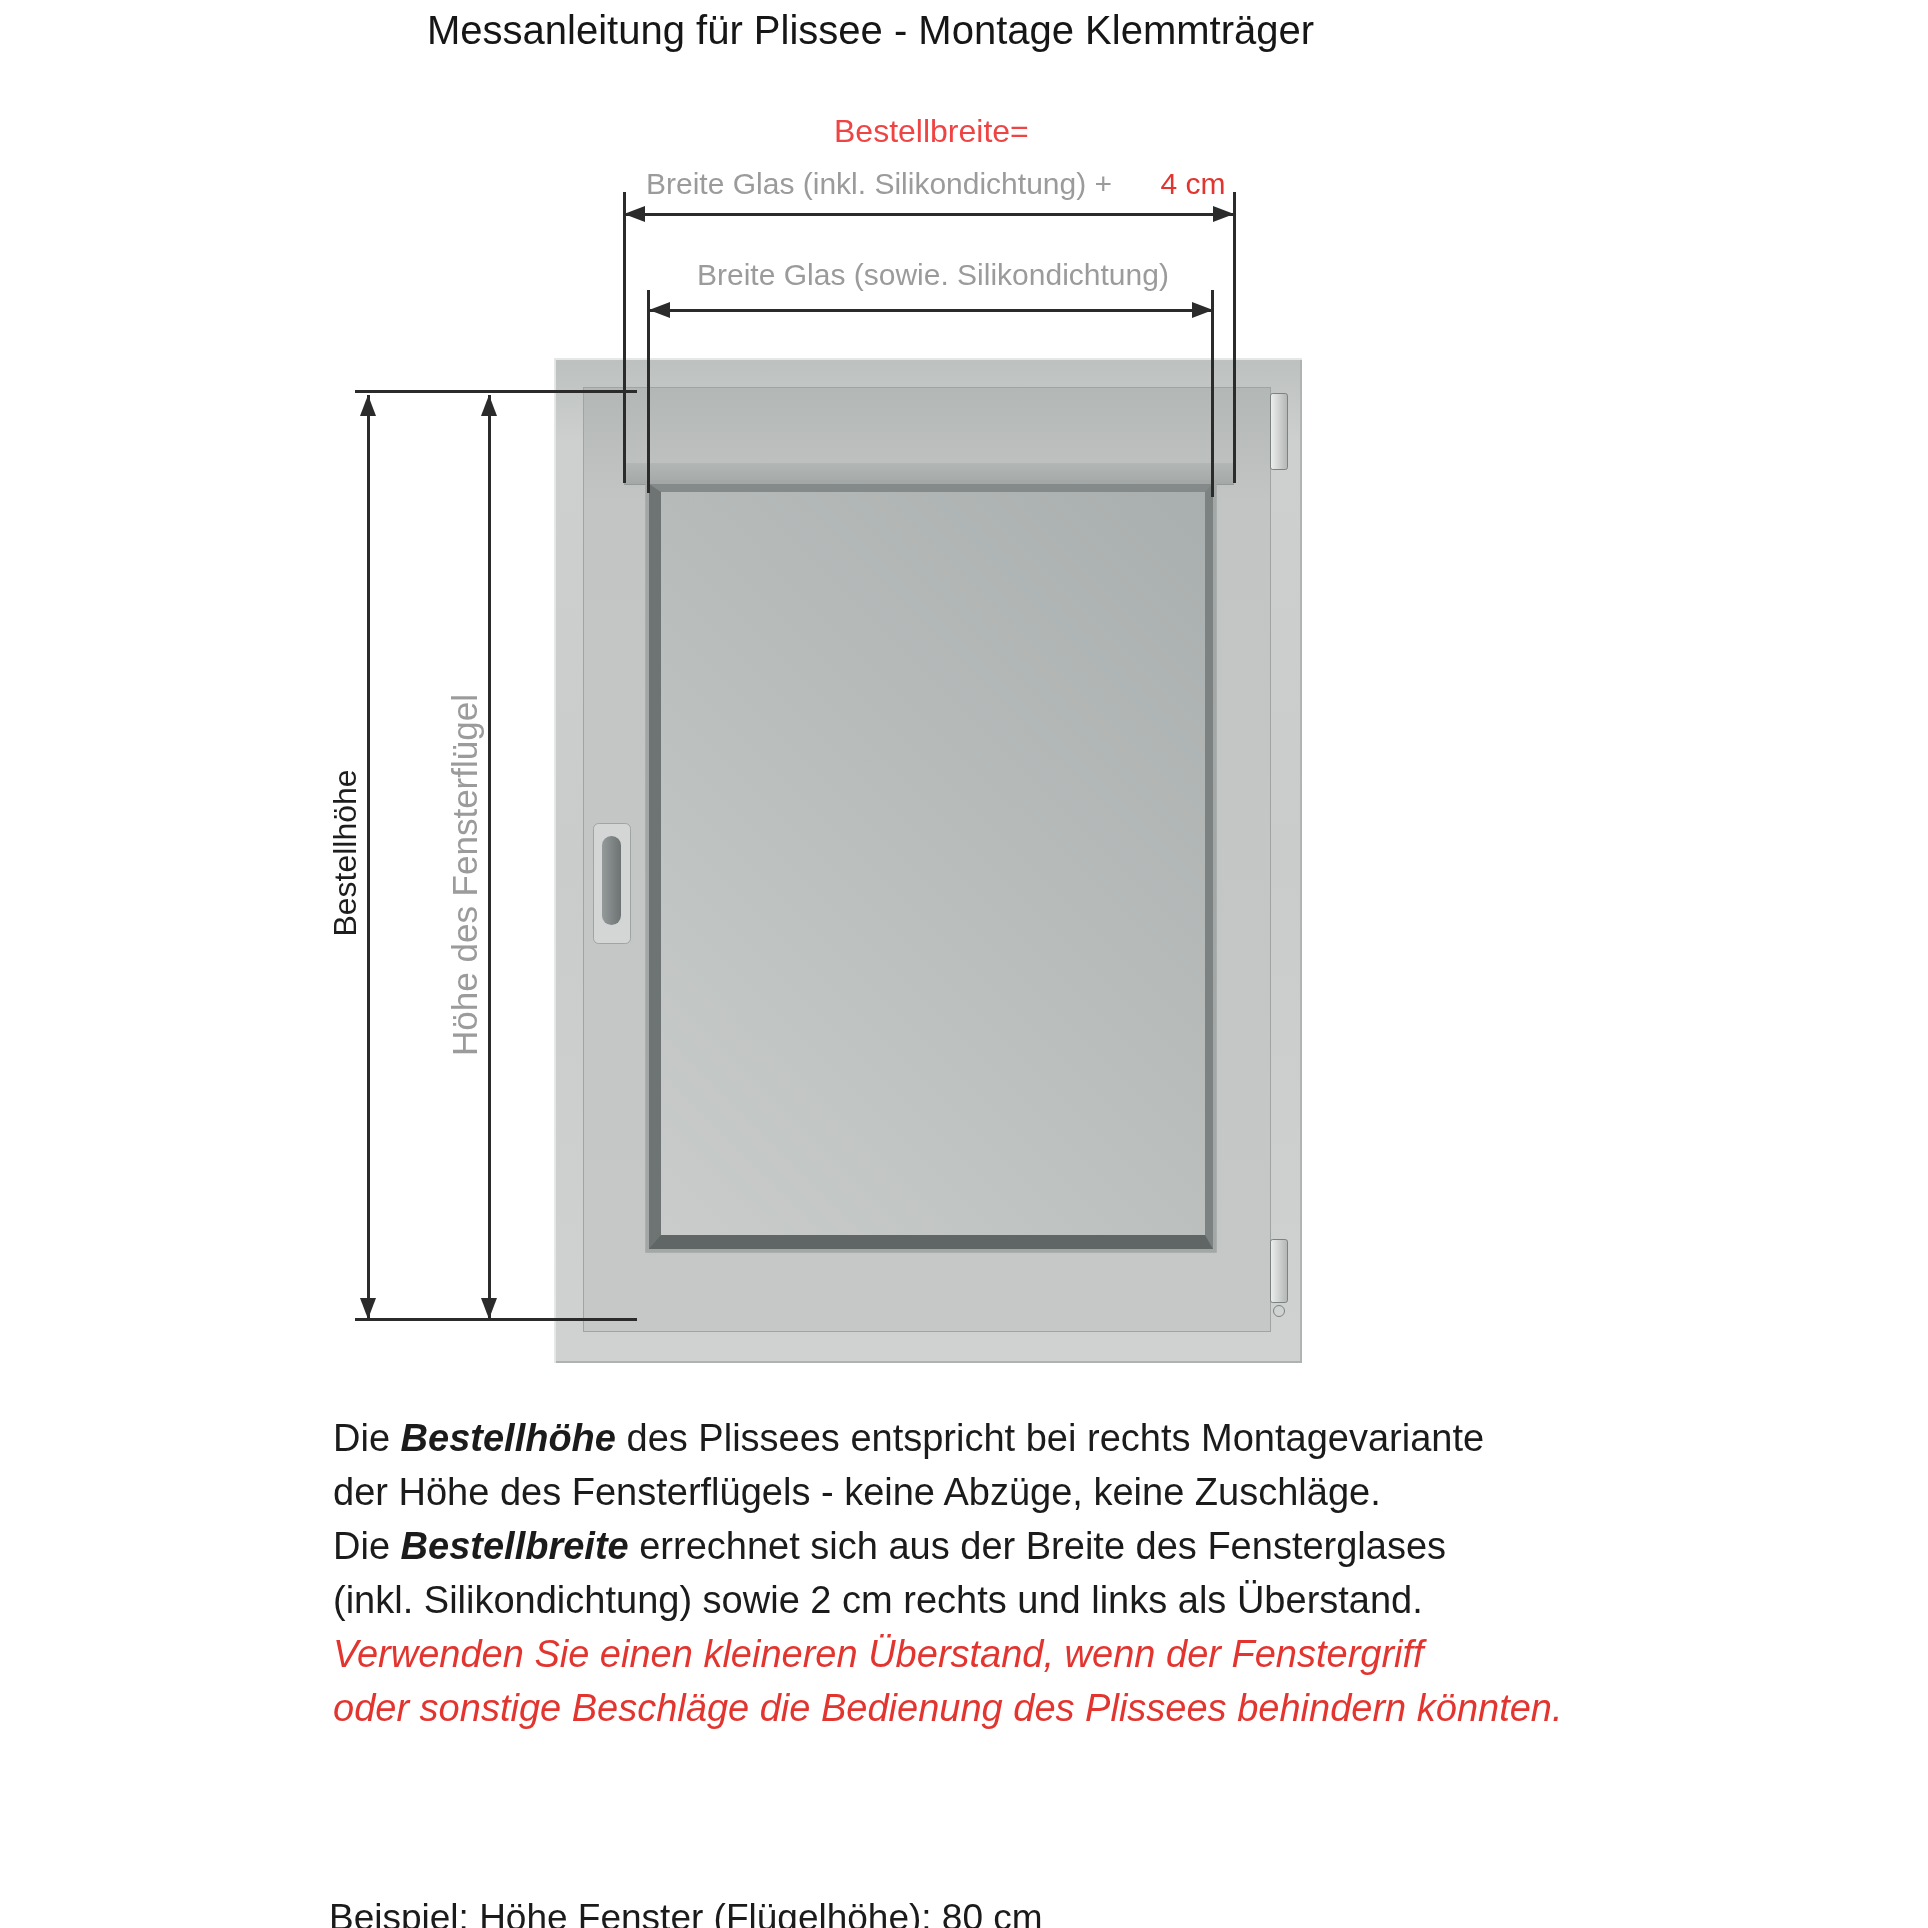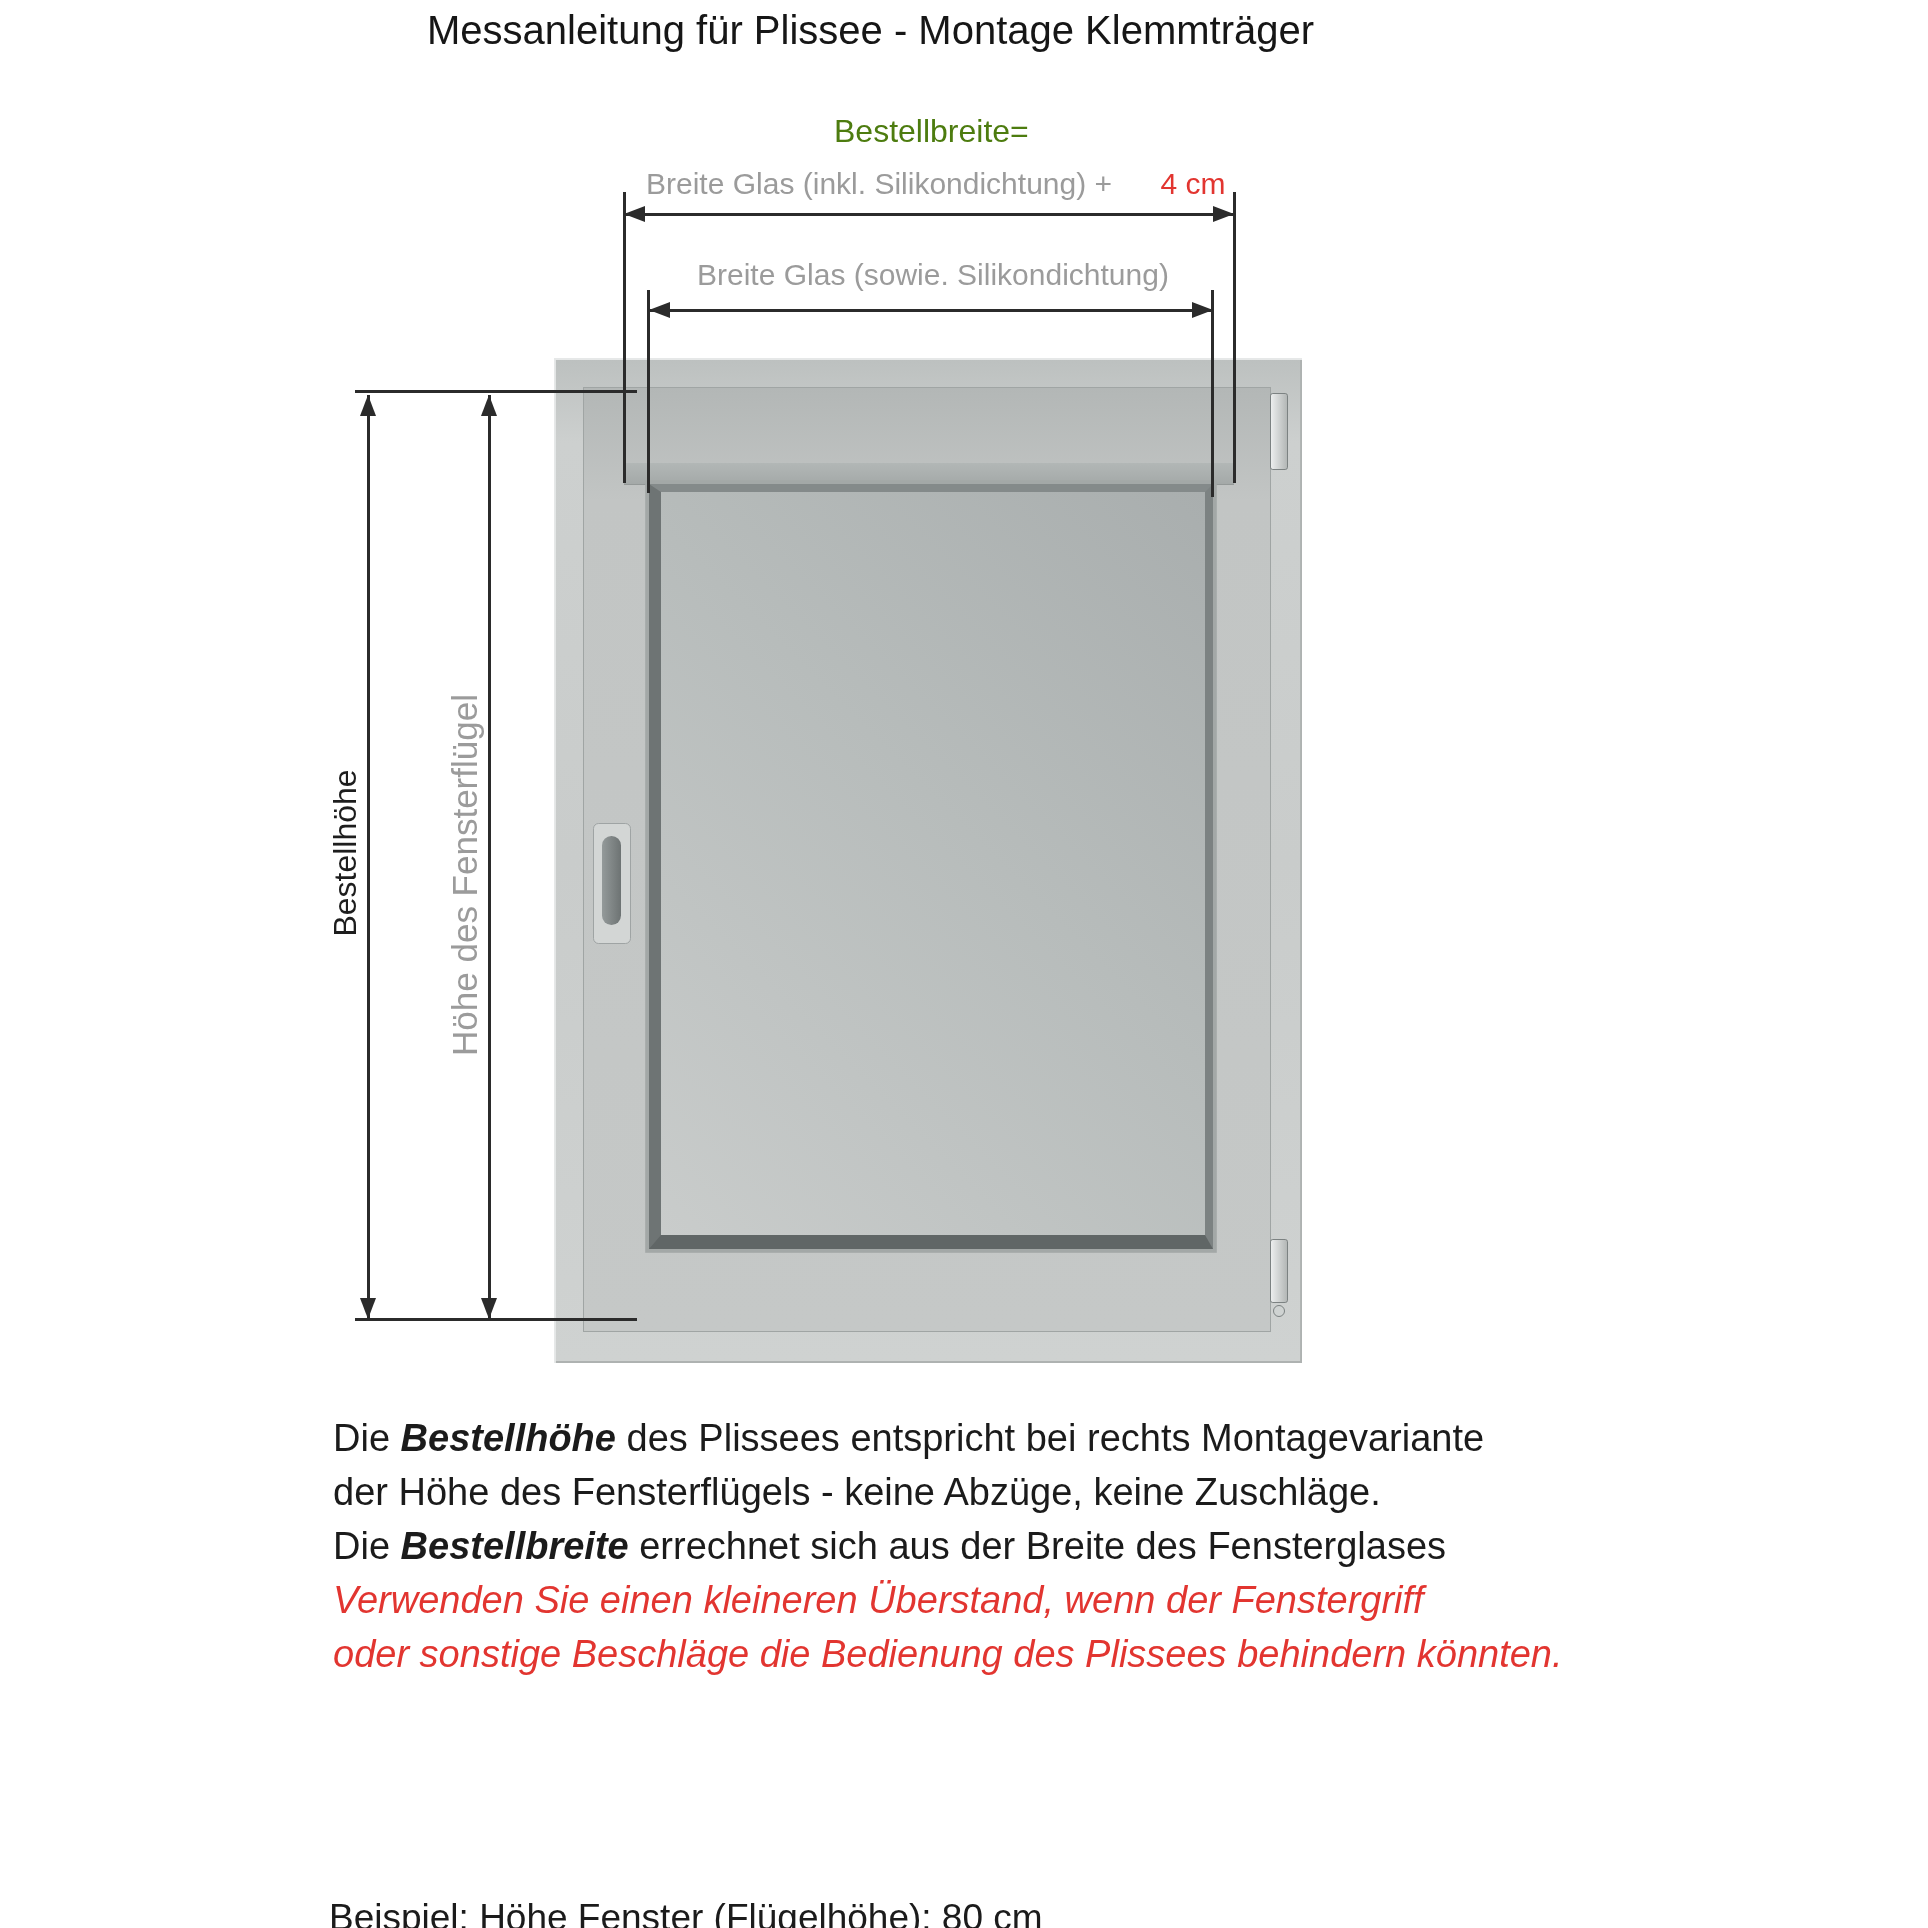--- a/index.html
+++ b/index.html
@@ -12,21 +12,21 @@
   html,body{margin:0;padding:0;background:#fff;}
   #canvas{
     position:relative;width:1692px;height:1928px;background:#ffffff;
     font-family:"Liberation Sans", sans-serif;overflow:hidden;color:#1b1b1b;
   }
   .abs{position:absolute;}
   .nowrap{white-space:nowrap;}
 
   
   .title{left:427px;top:7.5px;font-size:40px;color:#161616;}
-  .bb-heading{left:834px;top:113px;font-size:32px;color:#4d7c0f;}
+  .bb-heading{left:834px;top:113px;font-size:32px;color:#ef4444;}
   .w-label1{left:646px;top:167px;font-size:30px;color:var(--label-gray);}
   .w-label1 .red{color:var(--accent-red);margin-left:40px;}
   .w-label2{left:697px;top:258px;font-size:30px;color:var(--label-gray);}
 
   .vlabel{transform:translate(-50%,-50%) rotate(-90deg);white-space:nowrap;}
   .order-height-label{left:345px;top:853px;font-size:32px;color:#1d1d1d;}
   .sash-height-label{left:465px;top:875px;font-size:35px;color:var(--label-gray);}
 
   
   .hline{background:var(--line-dark);height:2.8px;}
@@ -115,20 +115,21 @@
   <div class="abs hline" style="left:355px;top:1318px;width:282px"></div>
   <div class="varrow" style="left:367px;top:395px;height:924px"></div>
   <div class="varrow" style="left:488px;top:395px;height:924px"></div>
   <div class="abs vlabel order-height-label">Bestellhöhe</div>
   <div class="abs vlabel sash-height-label">Höhe des Fensterflügel</div>
 
   <div class="abs copy">
     <div class="nowrap"><span>Die </span><span class="bi">Bestellhöhe</span><span> des Plissees entspricht bei rechts Montagevariante</span></div>
     <div class="nowrap">der Höhe des Fensterflügels - keine Abzüge, keine Zuschläge.</div>
     <div class="nowrap"><span>Die </span><span class="bi">Bestellbreite</span><span> errechnet sich aus der Breite des Fensterglases</span></div>
+    <div class="nowrap">(inkl. Silikondichtung) sowie 2 cm rechts und links als Überstand.</div>
     <div class="nowrap warn">Verwenden Sie einen kleineren Überstand, wenn der Fenstergriff</div>
     <div class="nowrap warn">oder sonstige Beschläge die Bedienung des Plissees behindern könnten.</div>
   </div>
 
   <div class="abs example">
     <div>Beispiel: Höhe Fenster (Flügelhöhe): 80 cm</div>
     
     
   </div>
 

